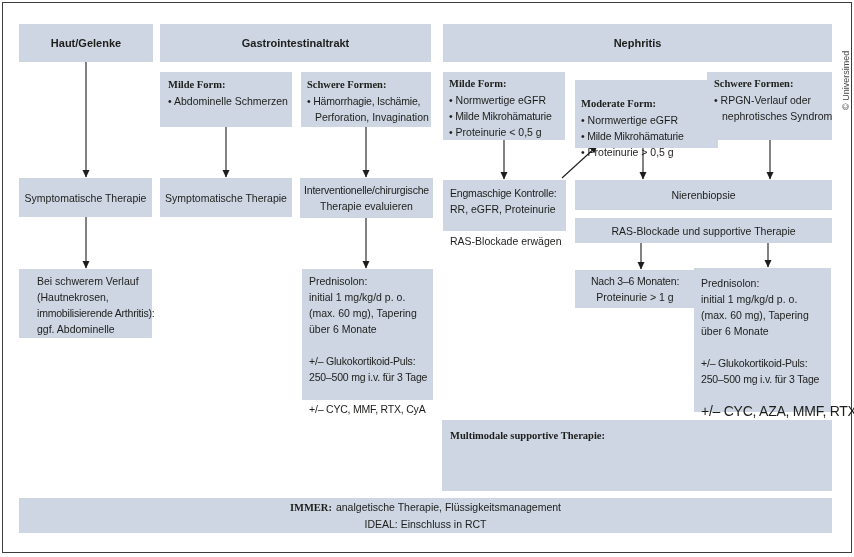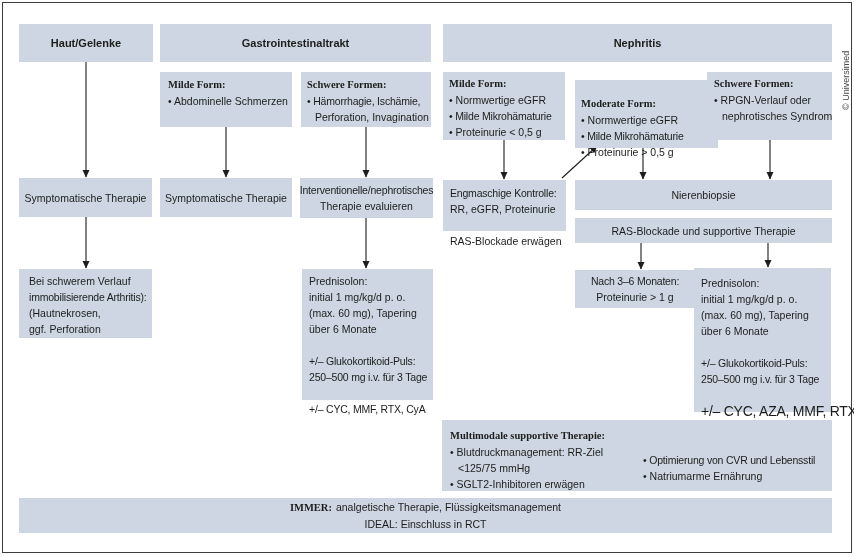--- a/index.html
+++ b/index.html
@@ -94,40 +94,40 @@
     <div class="ln ind">nephrotisches Syndrom</div>
   </div>
 
   <div class="box c" style="left:19px;top:178px;width:133px;height:39px;">
     <span class="ln">Symptomatische Therapie</span>
   </div>
   <div class="box c" style="left:160px;top:178px;width:132px;height:39px;">
     <span class="ln">Symptomatische Therapie</span>
   </div>
   <div class="box c" style="left:300px;top:178px;width:133px;height:40px;">
-    <span class="ln t">Interventionelle/nephrotisches</span>
+    <span class="ln t">Interventionelle/chirurgische</span>
     <span class="ln">Therapie evaluieren</span>
   </div>
   <div class="box" style="left:443px;top:180px;width:123px;height:51px;padding:5px 7px;">
     <div class="ln t">Engmaschige Kontrolle:</div>
     <div class="ln">RR, eGFR, Proteinurie</div>
     <div class="ln gap">RAS-Blockade erwägen</div>
   </div>
   <div class="box c" style="left:575px;top:218px;width:257px;height:25px;">
     <span class="ln">RAS-Blockade und supportive Therapie</span>
   </div>
   <div class="box c" style="left:575px;top:180px;width:257px;height:30px;">
     <span class="ln">Nierenbiopsie</span>
   </div>
 
-  <div class="box" style="left:19px;top:269px;width:133px;height:69px;padding:4px 10px;">
+  <div class="box" style="left:19px;top:269px;width:133px;height:69px;padding:4px 18px;">
     <div class="ln">Bei schwerem Verlauf</div>
+    <div class="ln">(Hautnekrosen,</div>
     <div class="ln t">immobilisierende Arthritis):</div>
-    <div class="ln">(Hautnekrosen,</div>
-    <div class="ln">ggf. Perforation</div>
+    <div class="ln">ggf. Abdominelle</div>
   </div>
   <div class="box" style="left:302px;top:269px;width:131px;height:131px;padding:4px 7px;">
     <div class="ln">Prednisolon:</div>
     <div class="ln">initial 1 mg/kg/d p. o.</div>
     <div class="ln">(max. 60 mg), Tapering</div>
     <div class="ln">über 6 Monate</div>
     <div class="ln gap t">+/– Glukokortikoid-Puls:</div>
     <div class="ln t">250–500 mg i.v. für 3 Tage</div>
     <div class="ln gap t">+/– CYC, MMF, RTX, CyA</div>
   </div>
@@ -140,31 +140,20 @@
     <div class="ln">initial 1 mg/kg/d p. o.</div>
     <div class="ln">(max. 60 mg), Tapering</div>
     <div class="ln">über 6 Monate</div>
     <div class="ln gap t">+/– Glukokortikoid-Puls:</div>
     <div class="ln t">250–500 mg i.v. für 3 Tage</div>
     <div class="ln gap tt">+/– CYC, AZA, MMF, RTX, CyA</div>
   </div>
 
   <div class="box" style="left:442px;top:420px;width:390px;height:71px;padding:8px 8px;">
     <div class="ln b">Multimodale supportive Therapie:</div>
-    <div class="cols">
-      <div class="col1">
-        <div class="ln">• Blutdruckmanagement: RR-Ziel</div>
-        <div class="ln ind">&lt;125/75 mmHg</div>
-        <div class="ln">• SGLT2-Inhibitoren erwägen</div>
-      </div>
-      <div class="col2">
-        <div class="ln t">• Optimierung von CVR und Lebensstil</div>
-        <div class="ln">• Natriumarme Ernährung</div>
-      </div>
-    </div>
   </div>
 
   <div class="box c" style="left:19px;top:498px;width:813px;height:35px;align-items:center;">
     <div class="ln">
       <span class="b">IMMER:</span><span class="sp">analgetische Therapie, Flüssigkeitsmanagement</span>
     </div>
     <div class="ln">IDEAL: Einschluss in RCT</div>
   </div>
 
   <div class="credit">© Universimed</div>

